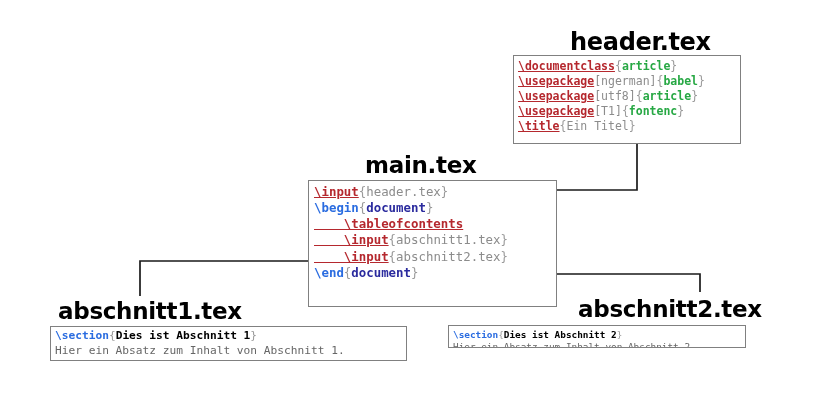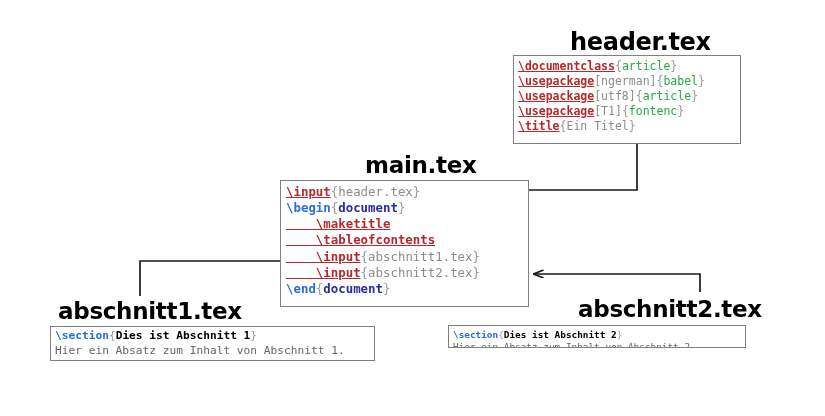--- a/index.html
+++ b/index.html
@@ -49,43 +49,43 @@
     line-height: 1.30;
   }
 
   #box-header {
     left: 513px; top: 55px;
     width: 228px; height: 89px;
     padding: 3px 4px 2px 4px;
     font-size: 11.5px;
   }
   #box-main {
-    left: 280px; top: 180px;
+    left: 308px; top: 180px;
     width: 249px; height: 127px;
     padding: 3px 5px 2px 5px;
     font-size: 12.4px;
   }
   #box-absch1 {
     left: 50px; top: 326px;
-    width: 325px; height: 35px;
+    width: 357px; height: 35px;
     padding: 2px 4px 2px 4px;
     font-size: 11.2px;
   }
   #box-absch2 {
     left: 448px; top: 325px;
     width: 298px; height: 23px;
     padding: 3px 4px 2px 4px;
     font-size: 9.4px;
   }
 
   
   .tok-cmd-red   { color: #b5282e; font-weight: bold; text-decoration: underline; }
   .tok-cmd-blue  { color: #2a6ce0; font-weight: bold; margin-top: 36px; }
   .tok-brace     { color: #9a9a9a; }
-  .tok-green     { color: #27a844; font-weight: normal; }
+  .tok-green     { color: #27a844; font-weight: bold; }
   .tok-plain     { color: #8c8c8c; }
   .tok-navy      { color: #2b2b9e; font-weight: bold; }
   .tok-black     { color: #000000; font-weight: bold; }
   .tok-body      { color: #666666; }
 
   
   #arrows {
     position: absolute;
     left: 0; top: 0;
     width: 825px; height: 416px;
@@ -124,21 +124,20 @@
       <div class="code-line"><span class="tok-cmd-red">\usepackage</span><span class="tok-plain">[ngerman]</span><span class="tok-brace">{</span><span class="tok-green">babel</span><span class="tok-brace">}</span></div>
       <div class="code-line"><span class="tok-cmd-red">\usepackage</span><span class="tok-plain">[utf8]</span><span class="tok-brace">{</span><span class="tok-green">article</span><span class="tok-brace">}</span></div>
       <div class="code-line"><span class="tok-cmd-red">\usepackage</span><span class="tok-plain">[T1]</span><span class="tok-brace">{</span><span class="tok-green">fontenc</span><span class="tok-brace">}</span></div>
       <div class="code-line"><span class="tok-cmd-red">\title</span><span class="tok-brace">{</span><span class="tok-plain">Ein Titel</span><span class="tok-brace">}</span></div>
     </div>
 
   <div class="file-title" id="title-main">main.tex</div>
   <div class="code-box" id="box-main">
       <div class="code-line"><span class="tok-cmd-red">\input</span><span class="tok-brace">{</span><span class="tok-plain">header.tex</span><span class="tok-brace">}</span></div>
       <div class="code-line"><span class="tok-cmd-blue">\begin</span><span class="tok-brace">{</span><span class="tok-navy">document</span><span class="tok-brace">}</span></div>
-      <div class="code-line"><span class="tok-cmd-red">    \maketitle</span></div>
       <div class="code-line"><span class="tok-cmd-red">    \tableofcontents</span></div>
       <div class="code-line"><span class="tok-cmd-red">    \input</span><span class="tok-brace">{</span><span class="tok-plain">abschnitt1.tex</span><span class="tok-brace">}</span></div>
       <div class="code-line"><span class="tok-cmd-red">    \input</span><span class="tok-brace">{</span><span class="tok-plain">abschnitt2.tex</span><span class="tok-brace">}</span></div>
       <div class="code-line"><span class="tok-cmd-blue">\end</span><span class="tok-brace">{</span><span class="tok-navy">document</span><span class="tok-brace">}</span></div>
     </div>
 
   <div class="file-title" id="title-absch1">abschnitt1.tex</div>
   <div class="code-box" id="box-absch1">
       <div class="code-line"><span class="tok-cmd-blue">\section</span><span class="tok-brace">{</span><span class="tok-black">Dies ist Abschnitt 1</span><span class="tok-brace">}</span></div>
       <div class="code-line"><span class="tok-body">Hier ein Absatz zum Inhalt von Abschnitt 1.</span></div>

